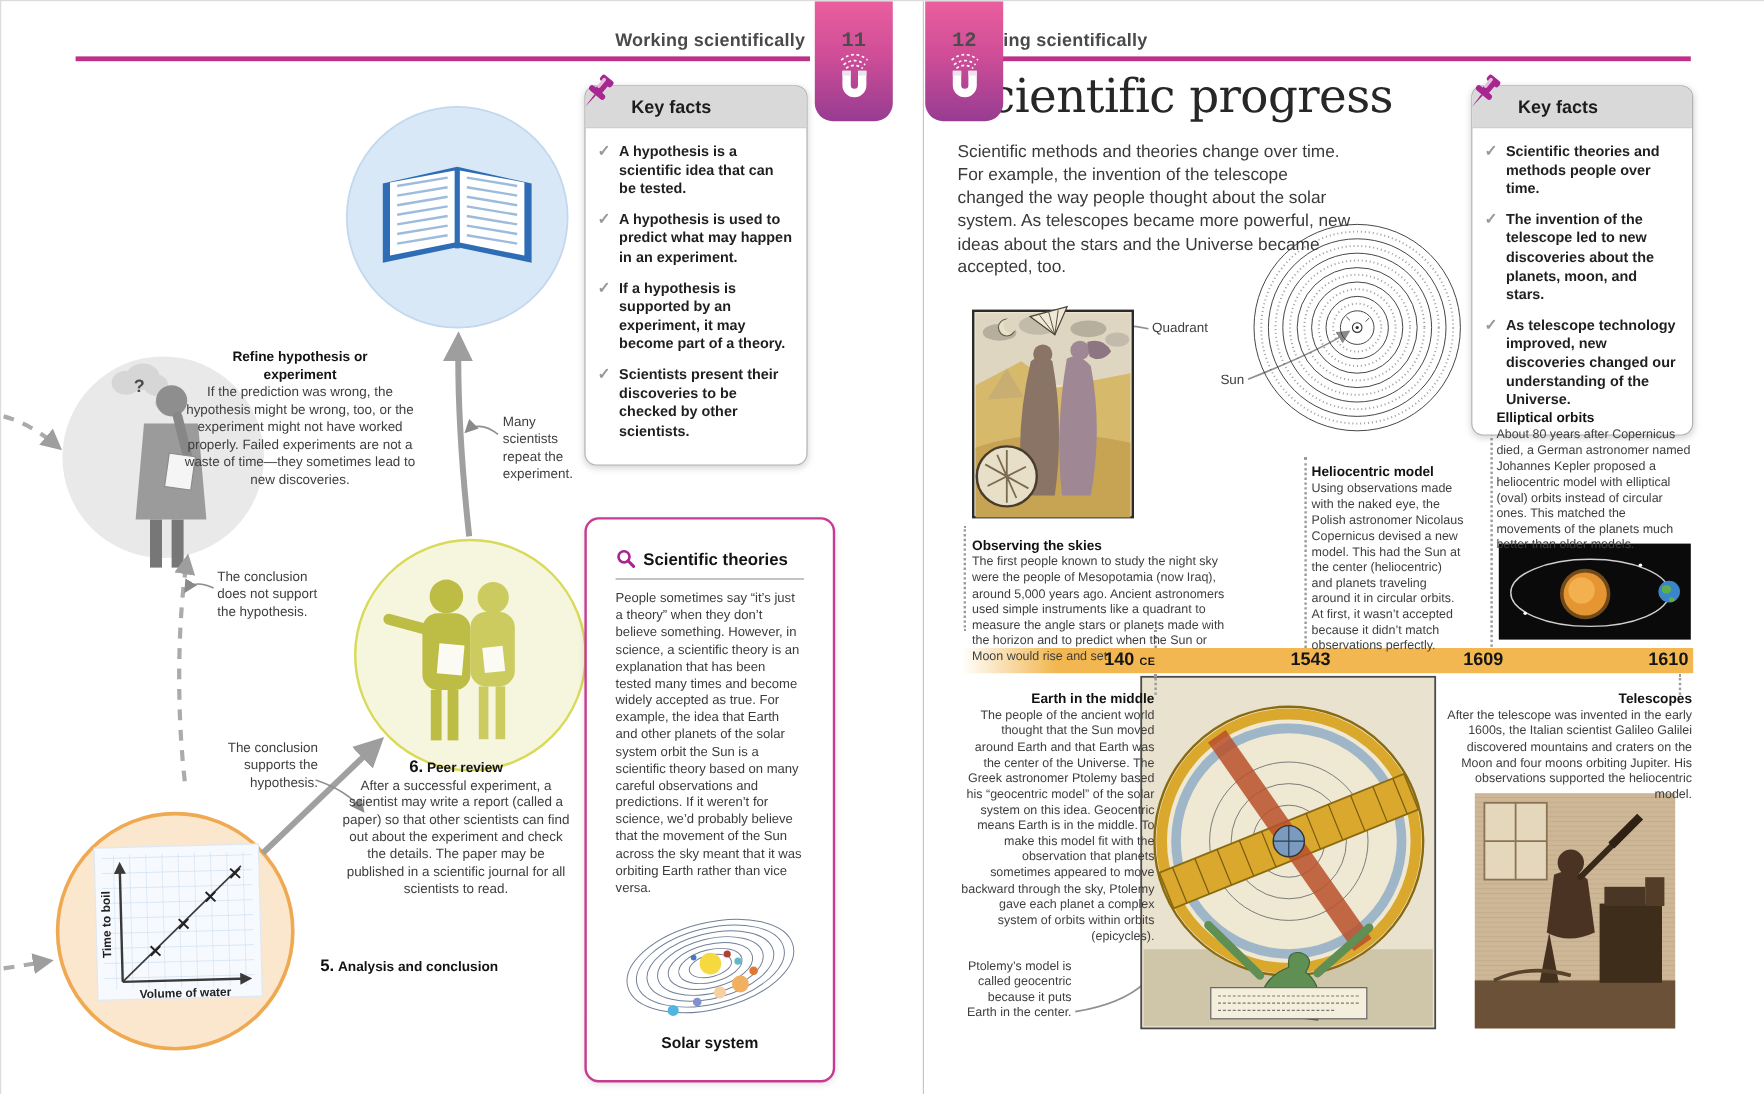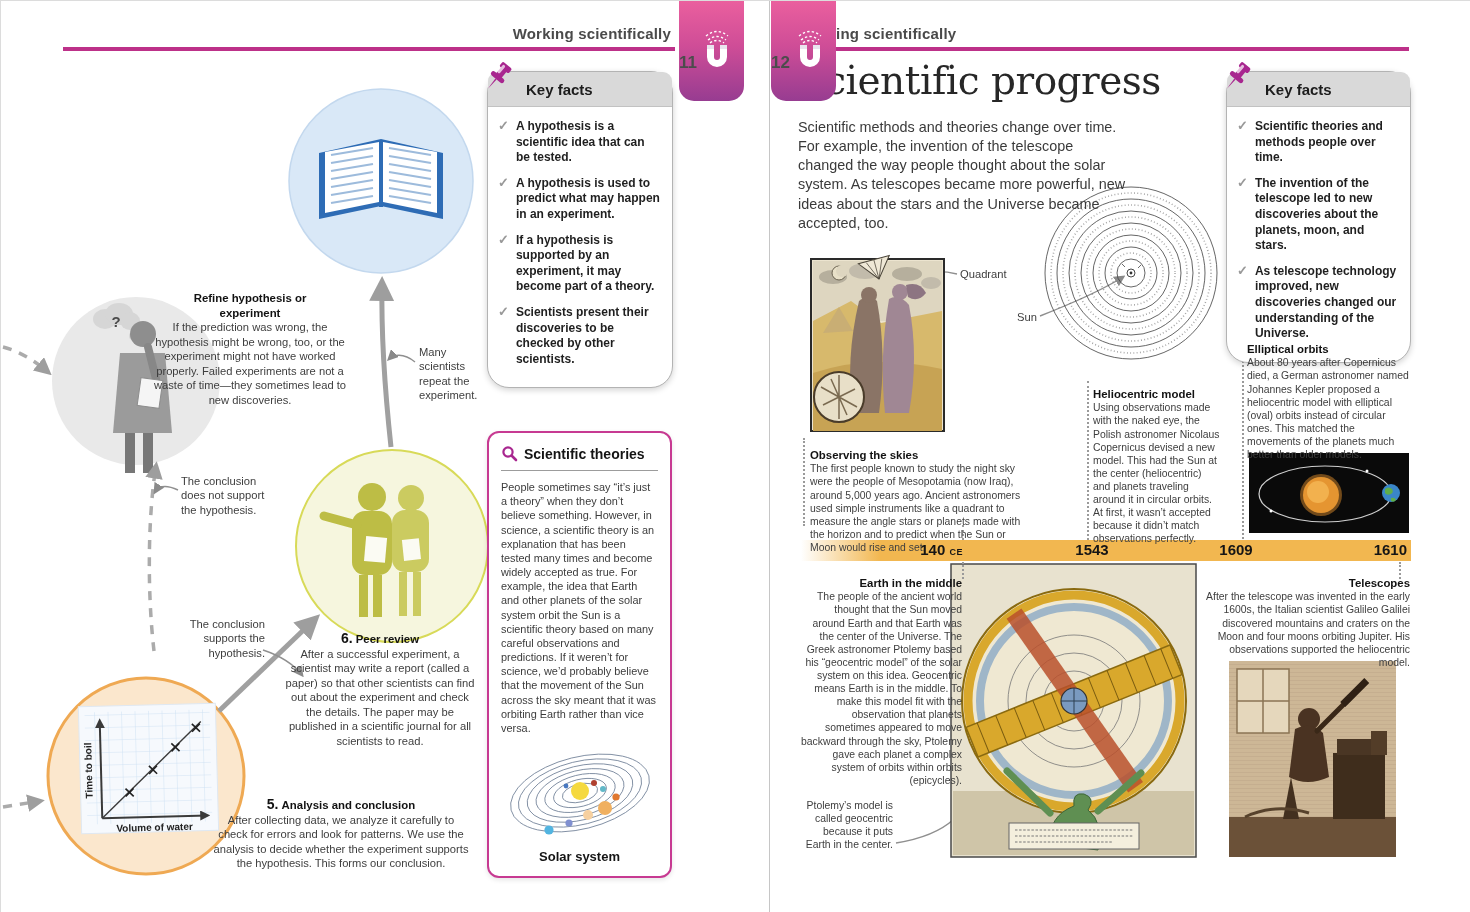--- a/index.html
+++ b/index.html
@@ -5,35 +5,35 @@
   html,body{margin:0;padding:0;background:#ffffff;}
   .sheet{position:relative;width:1470px;height:912px;background:#fff;overflow:hidden;
          font-family:"Liberation Sans",sans-serif;border-left:1px solid #dcdcdc;border-top:1px solid #dcdcdc;}
   
   .runhead{position:absolute;top:24px;font-weight:bold;font-size:15px;color:#4a4a4a;letter-spacing:.2px;}
   .rule{position:absolute;top:46px;height:4px;background:#bd3189;}
   .divider{position:absolute;left:768px;top:0;width:1px;height:912px;background:#c6c6c6;}
   
   .tab{position:absolute;top:0;width:65px;height:100px;border-radius:0 0 15px 15px;
        background:linear-gradient(180deg,#ea5f9e 0%,#cf4d97 45%,#973c91 100%);
-       display:flex;flex-direction:row;align-items:center;z-index:3;}
+       display:flex;flex-direction:column;align-items:center;z-index:3;font-family:Liberation Mono, monospace;}
   .tab-num{margin-top:24px;font-weight:bold;font-size:17px;color:#4c4c4c;}
   
-  .kf{position:absolute;background:#fff;border:1px solid #b3b3b3;border-radius:22px;
+  .kf{position:absolute;background:#fff;border:1px solid #b3b3b3;border-radius:10px;
       box-shadow:0 2px 6px rgba(0,0,0,.18);z-index:2;}
   .kf-header{background:#d9d9d9;border-radius:9px 9px 0 0;padding:9px 10px 8px 38px;
              font-weight:bold;font-size:15px;color:#1c1c1c;border-bottom:1px solid #c2c2c2;}
   .kf-body{padding:12px 12px 10px 10px;}
   .kf-item{display:flex;gap:7px;margin-bottom:10px;font-weight:bold;font-size:12px;line-height:1.3;color:#1f1f1f;}
   .kf-check{color:#999;font-size:13px;line-height:1;}
   .kf-check::before{content:"✓";}
   .pin{position:absolute;left:-13px;top:-14px;width:42px;height:42px;z-index:4;}
   
   .stbox{position:absolute;left:486px;top:430px;width:157px;background:#fff;border:2px solid #c73a92;
-         border-radius:12px;padding:12px;z-index:2;box-shadow:0 2px 5px rgba(0,0,0,.10);}
+         border-radius:12px;padding:24px;z-index:2;box-shadow:0 2px 5px rgba(0,0,0,.10);}
   .st-title{display:flex;align-items:center;gap:6px;font-weight:bold;font-size:14px;color:#141414;}
   .st-div{height:1px;background:#9c9c9c;margin:8px 0 9px;}
   .st-text{font-size:10.9px;line-height:1.3;color:#3c3c3c;}
   .st-cap{font-weight:bold;font-size:13px;color:#141414;text-align:center;margin-top:4px;}
   
   .tb{position:absolute;font-size:11.2px;line-height:1.29;color:#3e3e3e;z-index:2;}
   .tb .hd{font-weight:bold;color:#121212;font-size:11.4px;}
   .num{font-weight:bold;font-size:14px;color:#121212;}
   .ra{text-align:right;} .ca{text-align:center;}
   .small{font-size:10.4px;line-height:1.26;margin-top:10px;}
@@ -360,21 +360,20 @@
   <div class="tb" style="left:180px;top:473px;width:90px;">The conclusion does not support the hypothesis.</div>
   <div class="tb ra" style="left:162px;top:616px;width:102px;">The conclusion supports the hypothesis.</div>
 
   <div class="tb ca" style="left:282px;top:628px;width:194px;text-align:center;">
     <div><span class="num">6.</span> <span class="hd">Peer review</span></div>
     <div>After a successful experiment, a scientist may write a report (called a paper) so that other scientists can find out about the experiment and check the details. The paper may be published in a scientific journal for all scientists to read.</div>
   </div>
 
   <div class="tb ca" style="left:212px;top:794px;width:256px;">
     <div><span class="num">5.</span> <span class="hd">Analysis and conclusion</span></div>
-    <div>After collecting data, we analyze it carefully to check for errors and look for patterns. We use the analysis to decide whether the experiment supports the hypothesis. This forms our conclusion.</div>
   </div>
 
   <div class="stbox">
     <div class="st-title">
       <svg width="17" height="17" viewBox="0 0 17 17">
         <circle cx="7" cy="7" r="4.6" fill="none" stroke="#a8268f" stroke-width="2.2"></circle>
         <path d="M10.5,10.5 L15,15" stroke="#a8268f" stroke-width="2.6" stroke-linecap="round"></path>
       </svg>
       <span>Scientific theories</span>
     </div>

